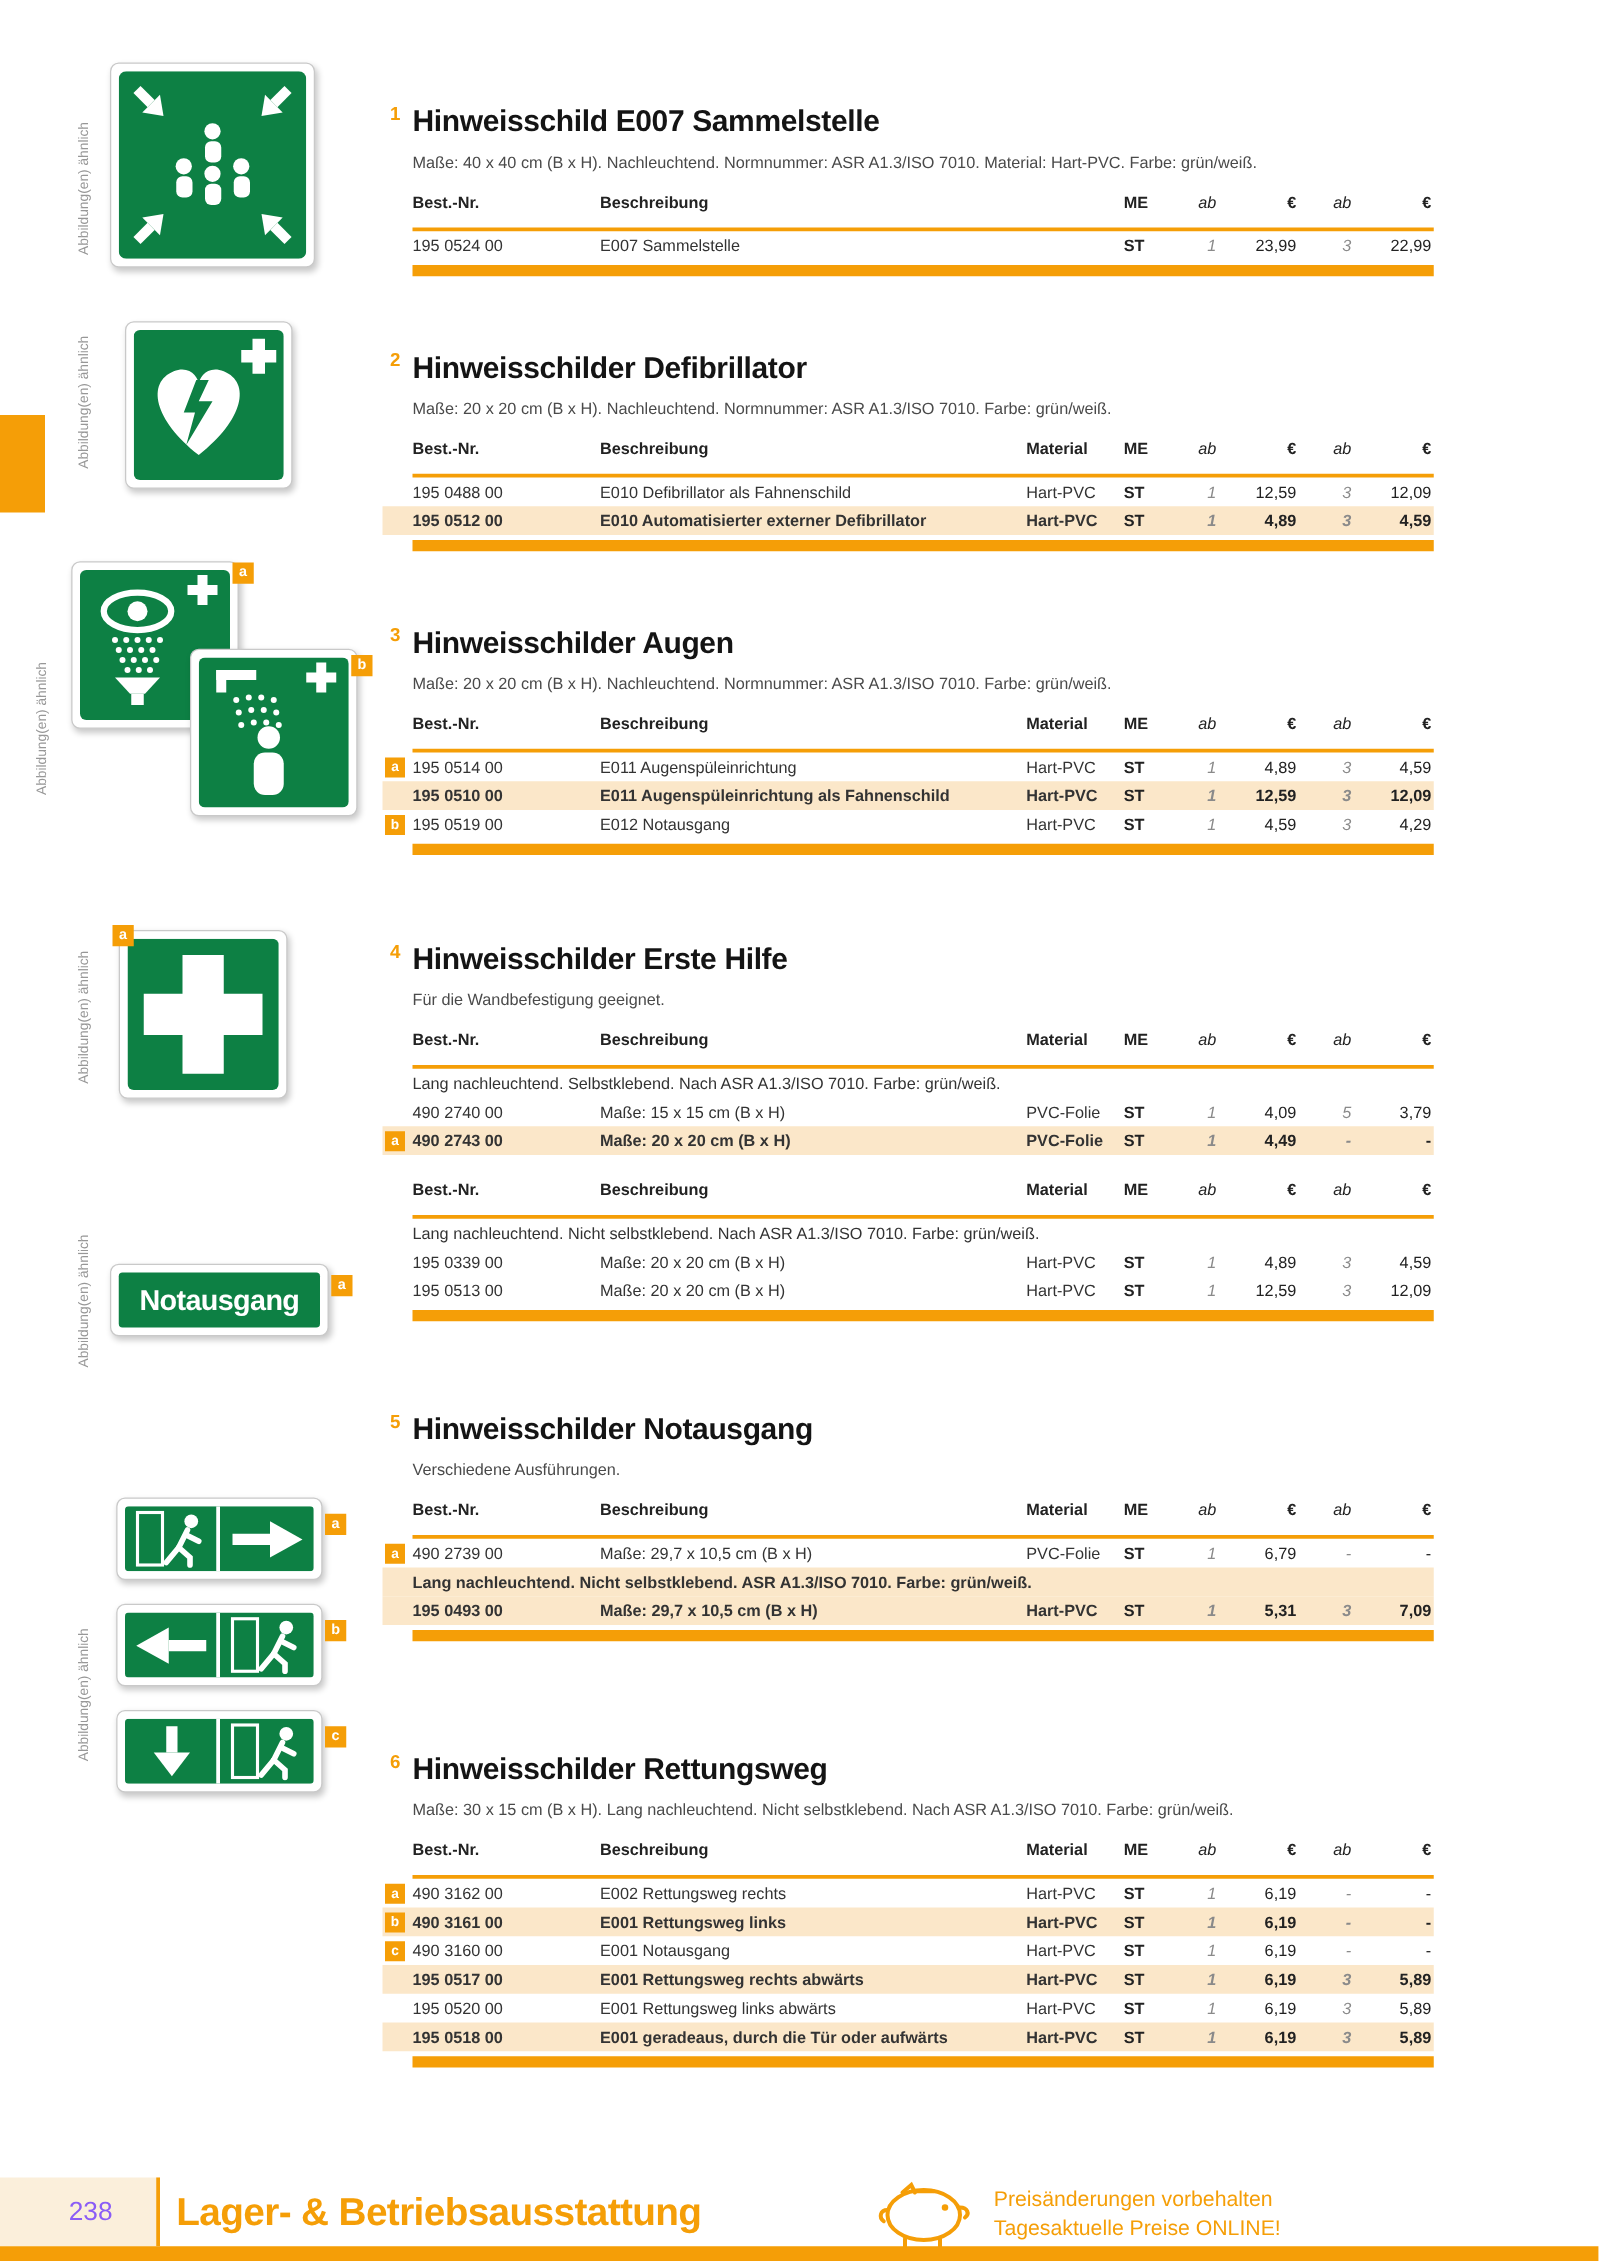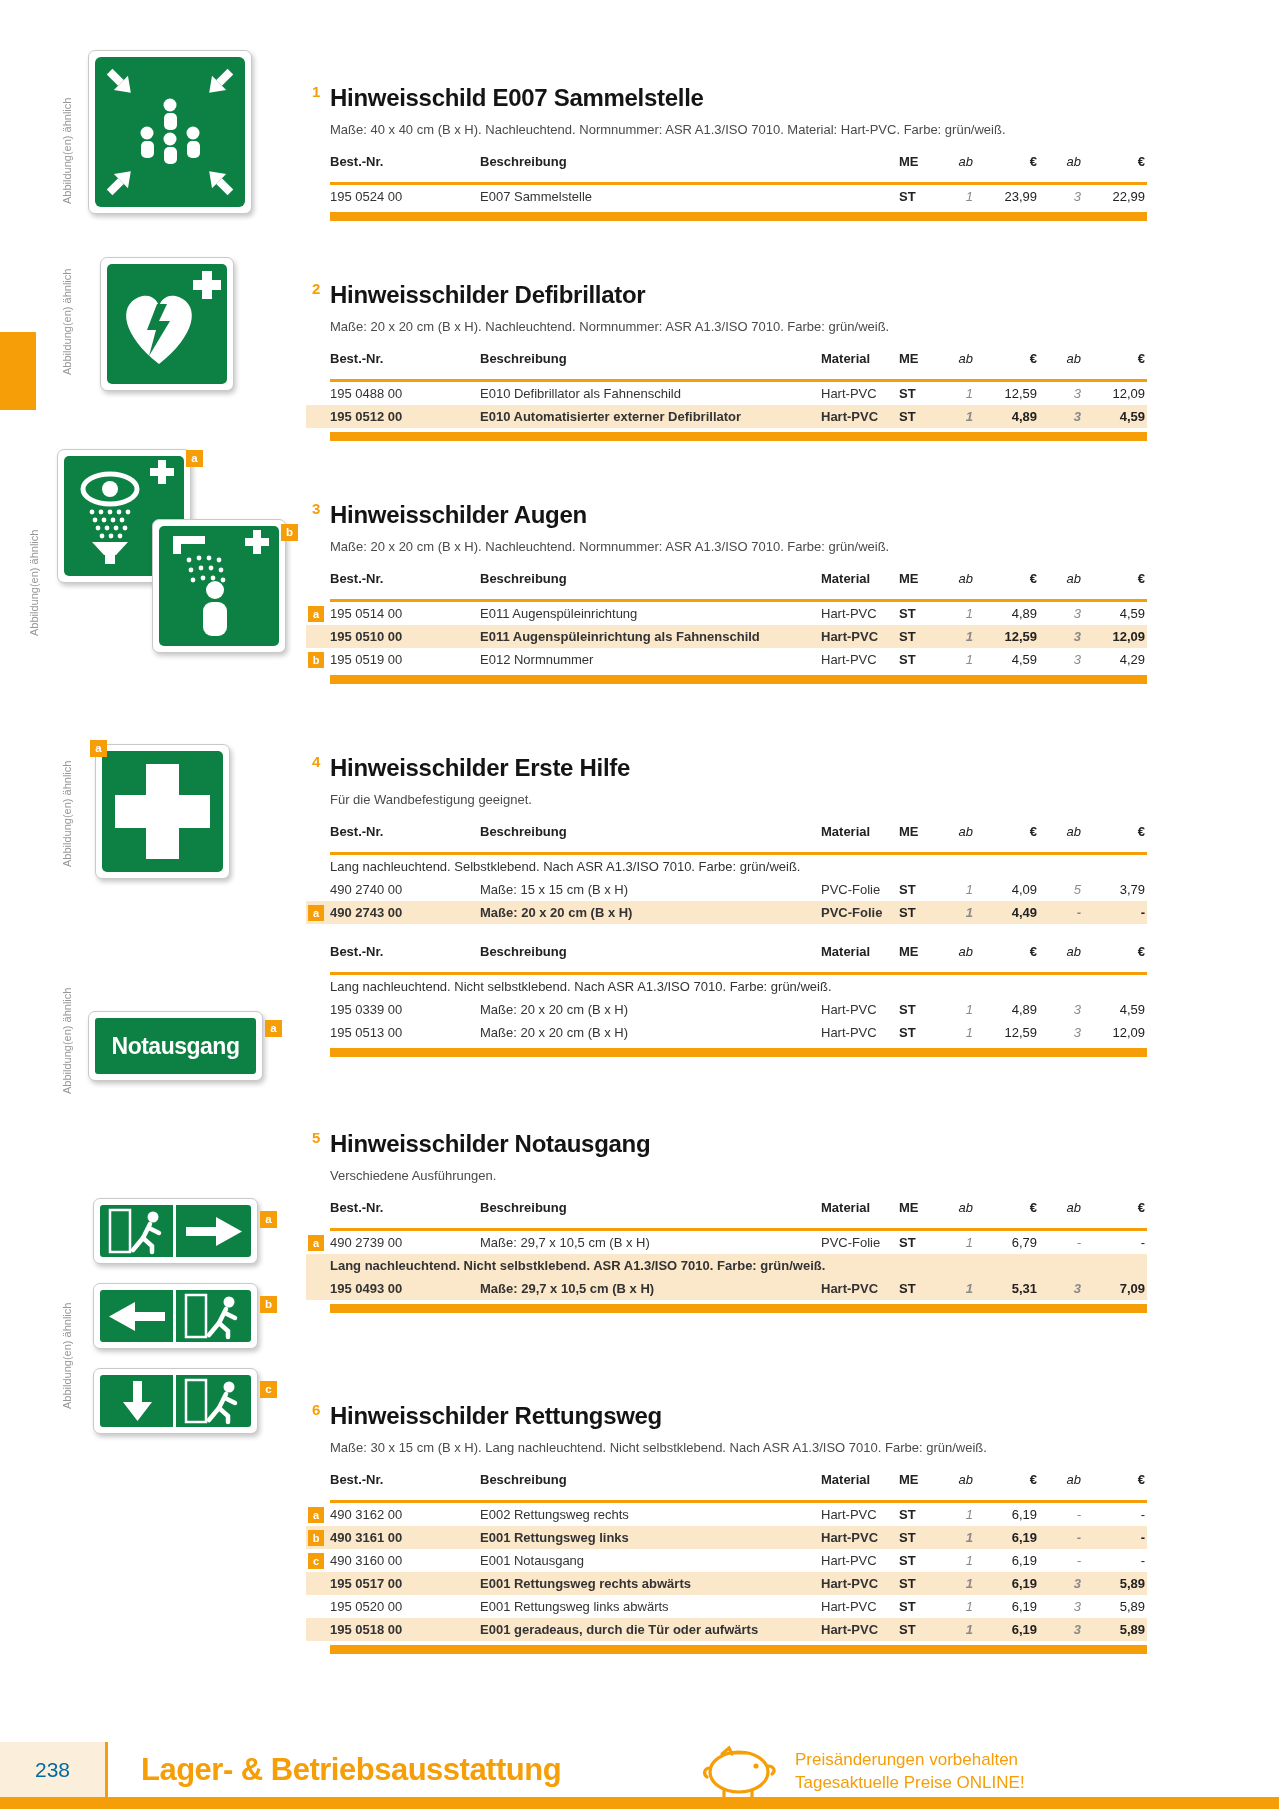--- a/index.html
+++ b/index.html
@@ -56,28 +56,28 @@
   .card-6c{left:93px;top:1368px;}
   .badge{position:absolute;width:17px;height:17px;background:var(--acc);color:#fff;
          font-weight:bold;font-size:11.5px;line-height:17px;text-align:center;z-index:5;}
   .bdg-3a{left:186px;top:450px;}
   .bdg-3b{left:281px;top:524px;}
   .bdg-4{left:90px;top:740px;}
   .bdg-5{left:265px;top:1020px;}
   .bdg-6a{left:260px;top:1211px;}
   .bdg-6b{left:260px;top:1296px;}
   .bdg-6c{left:260px;top:1381px;}
-  .exitlabel{display:flex;width:161px;height:56px;background:var(--grn);border-radius:3px;
+  .exitlabel{display:flex;width:161px;height:44px;background:var(--grn);border-radius:3px;
              align-items:center;justify-content:center;color:#fff;font-weight:bold;
              font-size:23px;line-height:44px;letter-spacing:-.5px;}
 
   
   .footer-num{position:absolute;left:0;top:1742px;width:105px;height:55px;background:#FBEFDB;
               border-right:3px solid var(--acc);display:flex;align-items:center;justify-content:center;
-              font-size:21px;color:#0369a1;}
+              font-size:21px;color:#8b5cf6;padding-left:20px;}
   .footer-title{position:absolute;left:141px;top:1752px;font-size:31px;font-weight:bold;color:var(--acc);letter-spacing:-.5px;}
   .piggy{position:absolute;left:698px;top:1744px;}
   .footer-note{position:absolute;left:795px;top:1748px;font-size:17px;color:var(--acc);line-height:23px;}
   .bottom-bar{position:absolute;left:0;top:1797px;width:1279px;height:12px;background:var(--acc);}
 </style>
 </head>
 <body>
 
 <div class="page">
 
@@ -364,21 +364,21 @@
             <span class="c-mt">Hart-PVC</span>
             <span class="c-me">ST</span>
             <span class="c-ab">1</span>
             <span class="c-pr">12,59</span>
             <span class="c-ab">3</span>
             <span class="c-pr">12,09</span>
           </div>
           <div class="row item">
             <span class="gut"><span class="mk">b</span></span>
             <span class="c-bn">195 0519 00</span>
-            <span class="c-ds">E012 Normnummer</span>
+            <span class="c-ds">E012 Notausgang</span>
             <span class="c-mt">Hart-PVC</span>
             <span class="c-me">ST</span>
             <span class="c-ab">1</span>
             <span class="c-pr">4,59</span>
             <span class="c-ab">3</span>
             <span class="c-pr">4,29</span>
           </div>
           <div class="bar"></div>
         </div>
       </section>

